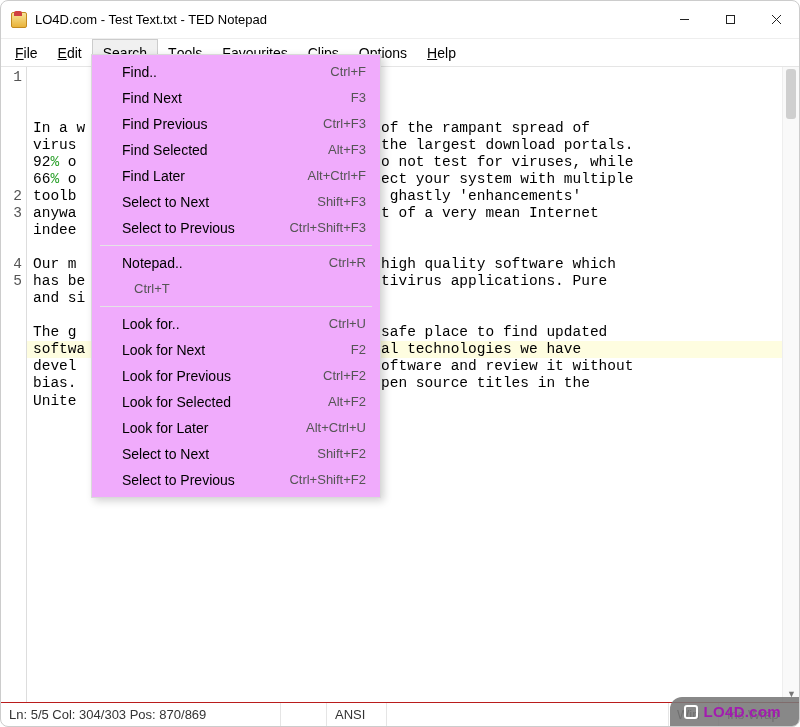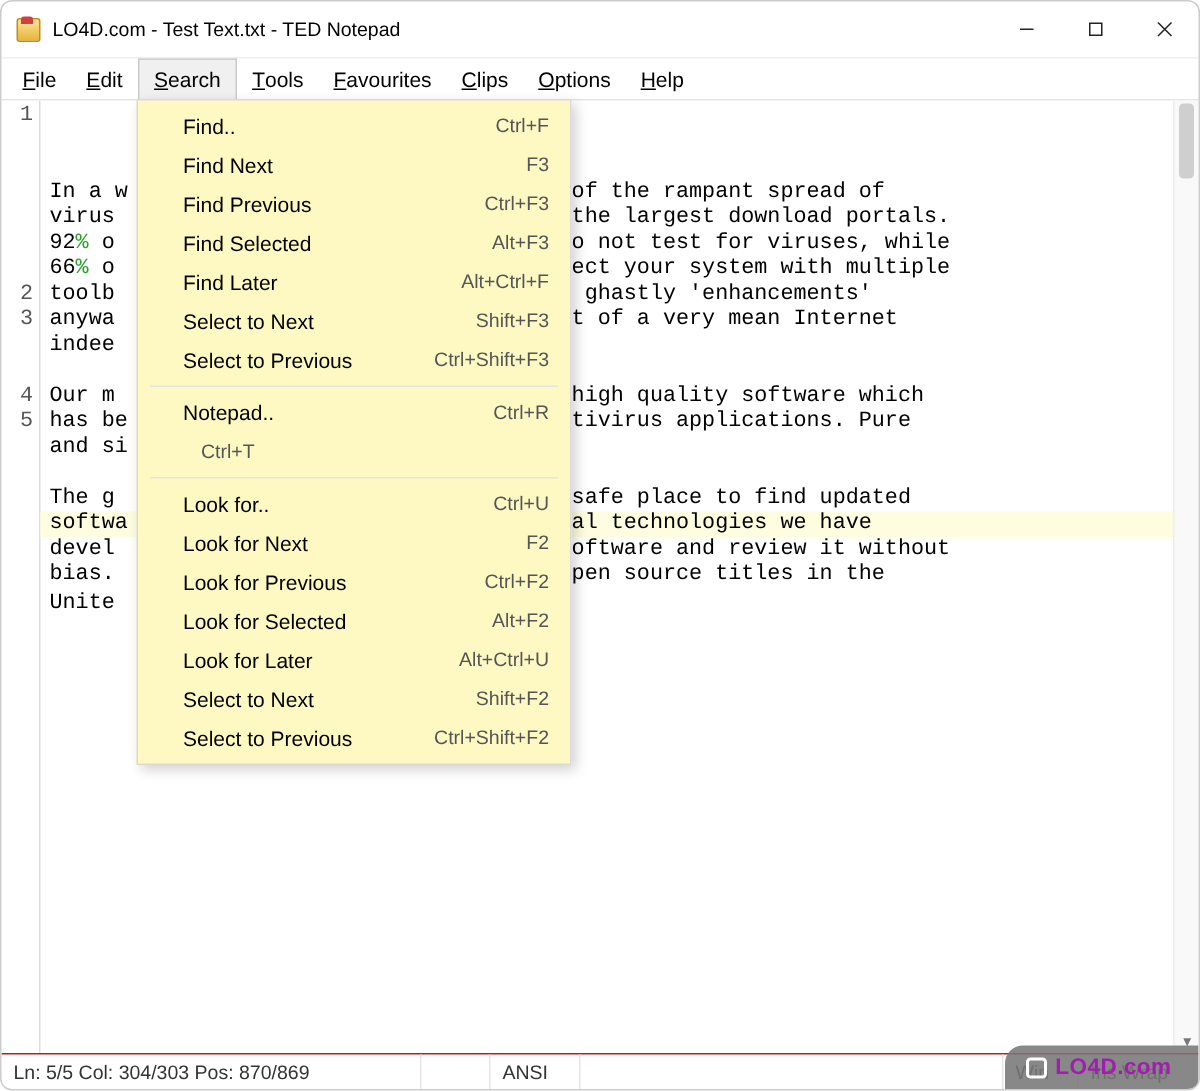--- a/index.html
+++ b/index.html
@@ -111,24 +111,24 @@
   .scroll-arrow{
     position:absolute; left:0; width:17px; height:17px;
     display:flex; align-items:center; justify-content:center;
     color:#777; font-size:9px;
   }
   .scroll-arrow.top{ top:0;}
   .scroll-arrow.bottom{ bottom:0;}
   
   .dropdown{
     position:absolute;
-    top:65px;
+    top:53px;
     left:90px;
     width:290px;
-    background:#fef9c3;
+    background:#f0abfc;
     border:1px solid #d9d9d9;
     box-shadow:3px 3px 8px rgba(0,0,0,.18);
     padding:4px 0;
     z-index:50;
     font-size:14px;
   }
   .dd-item{
     display:flex;
     padding:4px 14px 4px 30px;
     align-items:center;

